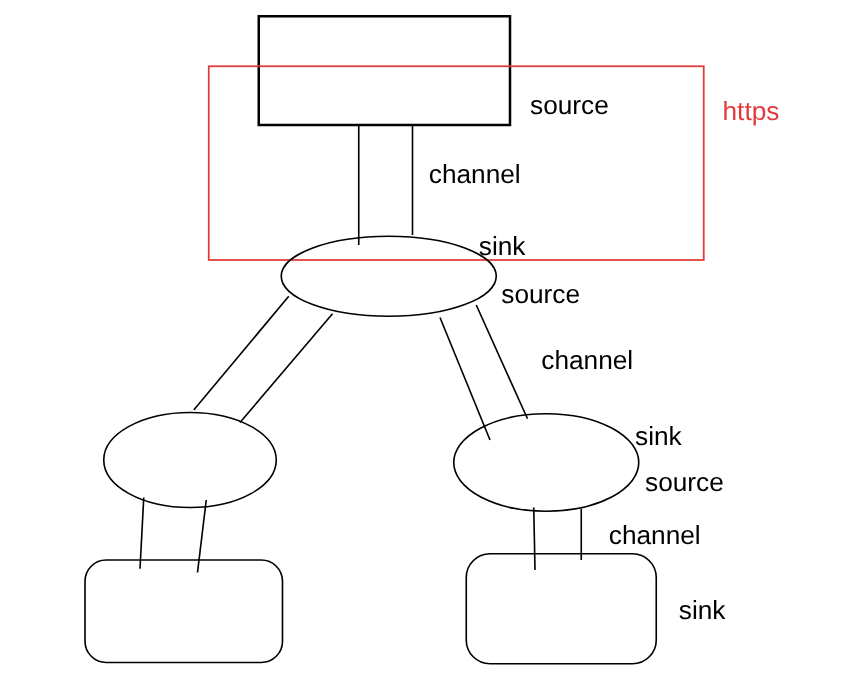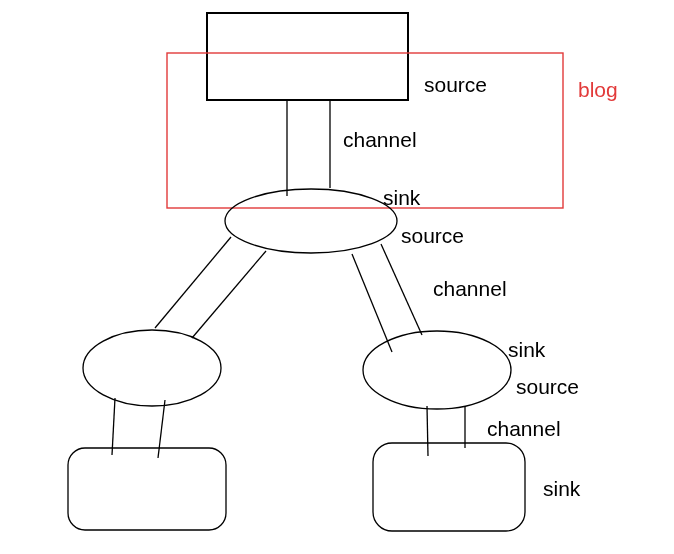--- a/index.html
+++ b/index.html
@@ -73,21 +73,21 @@
 
     <line class="shape" x1="427" y1="406" x2="428" y2="456"></line>
     <line class="shape" x1="465" y1="407" x2="465" y2="448"></line>
 
     <rect class="shape" x="68" y="448" width="158" height="82" rx="17"></rect>
     <rect class="shape" x="373" y="443" width="152" height="88" rx="19"></rect>
   </svg>
 
   <span class="lbl" style="left:424px; top:74px;">source</span>
 
-  <span class="lbl lbl-accent" style="left:578px; top:79px;">blog</span>
+  <span class="lbl lbl-accent" style="left:578px; top:79px;">https</span>
 
   <span class="lbl" style="left:343px; top:129px;">channel</span>
 
   <span class="lbl" style="left:383px; top:187px;">sink</span>
 
   <span class="lbl" style="left:401px; top:225px;">source</span>
 
   <span class="lbl" style="left:433px; top:278px;">channel</span>
 
   <span class="lbl" style="left:508px; top:339px;">sink</span>

